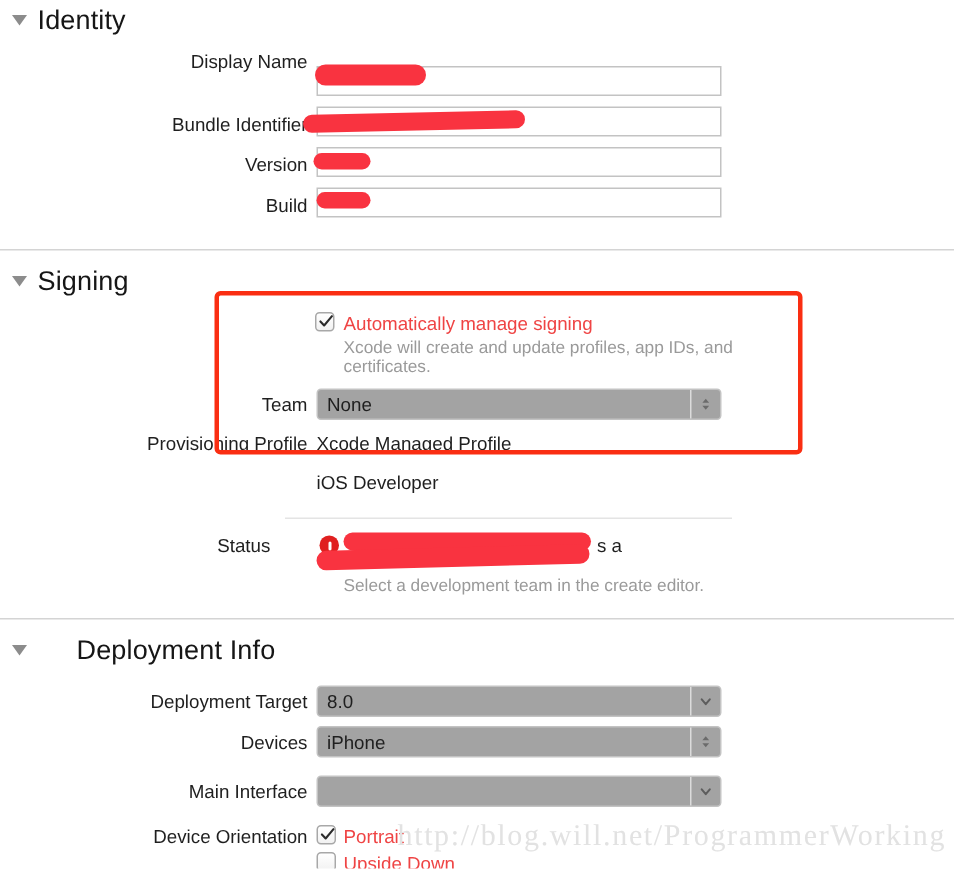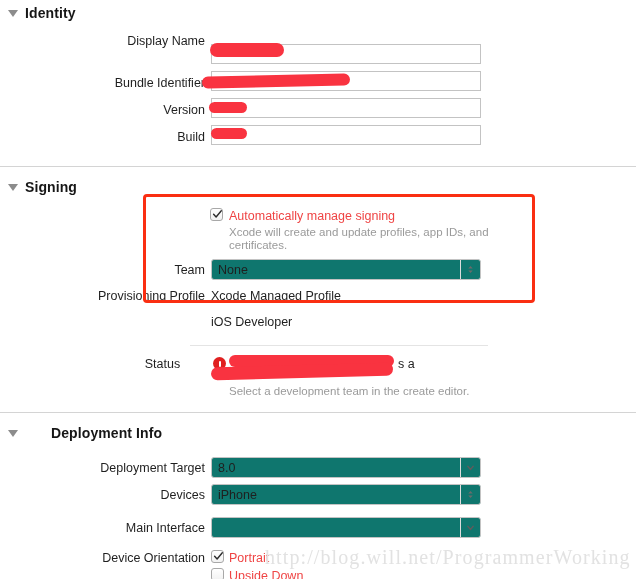--- a/index.html
+++ b/index.html
@@ -42,22 +42,22 @@
   }
   .tri {
     width: 0;
     height: 0;
     border-left: 5px solid transparent;
     border-right: 5px solid transparent;
     border-top: 7px solid #8c8c8c;
     margin-top: 1px;
   }
   .section-title {
-    font-size: 14px;
-    font-weight: bold;
+    font-size: 18px;
+    font-weight: normal;
     letter-spacing: 0.1px;
     color: #161616;
   }
 
   
   .row-label {
     position: absolute;
     text-align: right;
     font-size: 12.5px;
     color: #1f1f1f;
@@ -76,21 +76,21 @@
     box-sizing: border-box;
     background: #ffffff;
     border: 1px solid #c3c3c3;
     height: 20px;
   }
 
   
   .combo {
     position: absolute;
     box-sizing: border-box;
-    background: #0f766e;
+    background: #a3a3a3;
     border: 1px solid #c3c3c3;
     border-radius: 3px;
     height: 21px;
     display: flex;
     align-items: center;
   }
   .combo .val {
     padding-left: 6px;
     font-size: 12.5px;
     color: #1f1f1f;

